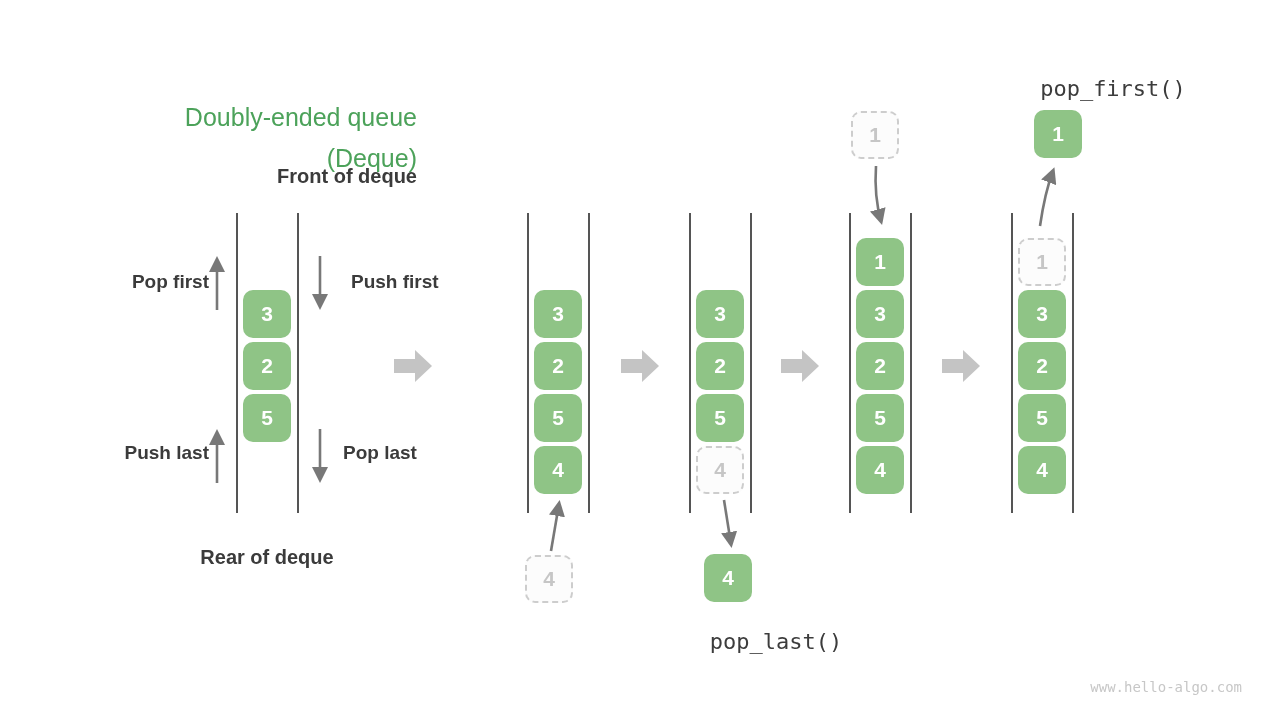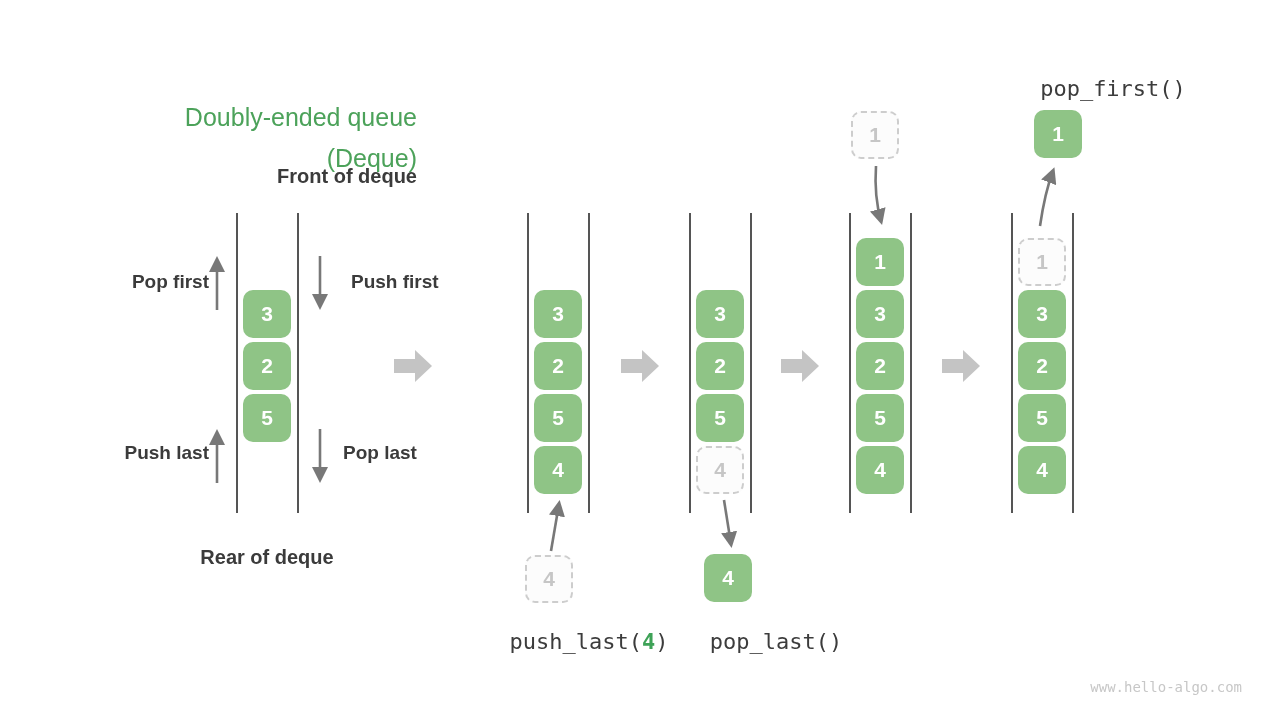--- a/index.html
+++ b/index.html
@@ -116,21 +116,20 @@
     <div class="cell in-q r3">5</div>
     <div class="cell in-q r4">4</div>
   </div>
 
   <div class="cell ghost" style="left:525px;top:555px;">4</div>
   <div class="cell" style="left:704px;top:554px;">4</div>
   <div class="cell ghost" style="left:851px;top:111px;">1</div>
   <div class="cell" style="left:1034px;top:110px;">1</div>
 
   <div class="code" style="left:1113px;top:60px;margin-top:16px;">pop_first()</div>
-  <div class="code" style="left:589px;top:629px;"><span>push_last(</span><span class="arg">4</span><span>)</span></div>
   <div class="code" style="left:776px;top:629px;">pop_last()</div>
 
   <svg class="overlay" width="1280" height="720" viewBox="0 0 1280 720">
     <defs>
       <marker id="arrowhead" viewBox="0 0 10 10" refX="7.5" refY="5" markerWidth="6.2" markerHeight="6.2" orient="auto-start-reverse">
         <path d="M0,0 L10,5 L0,10 Z"></path>
       </marker>
     </defs>
 
     <line class="thin-arrow" x1="217" y1="310" x2="217" y2="260" marker-end="url(#arrowhead)"></line>

